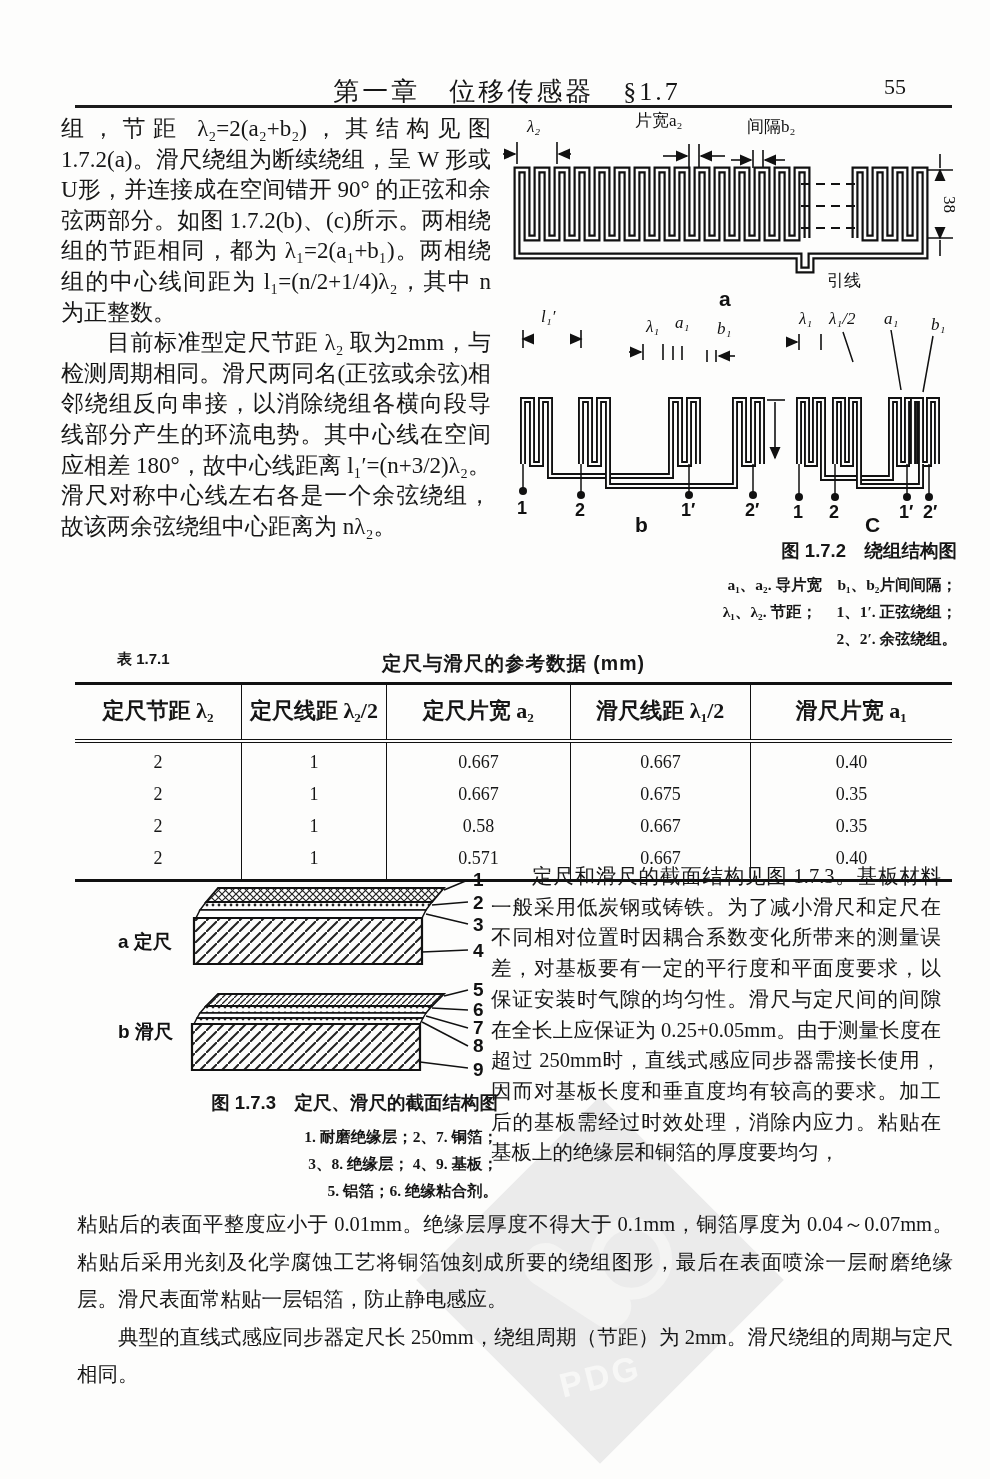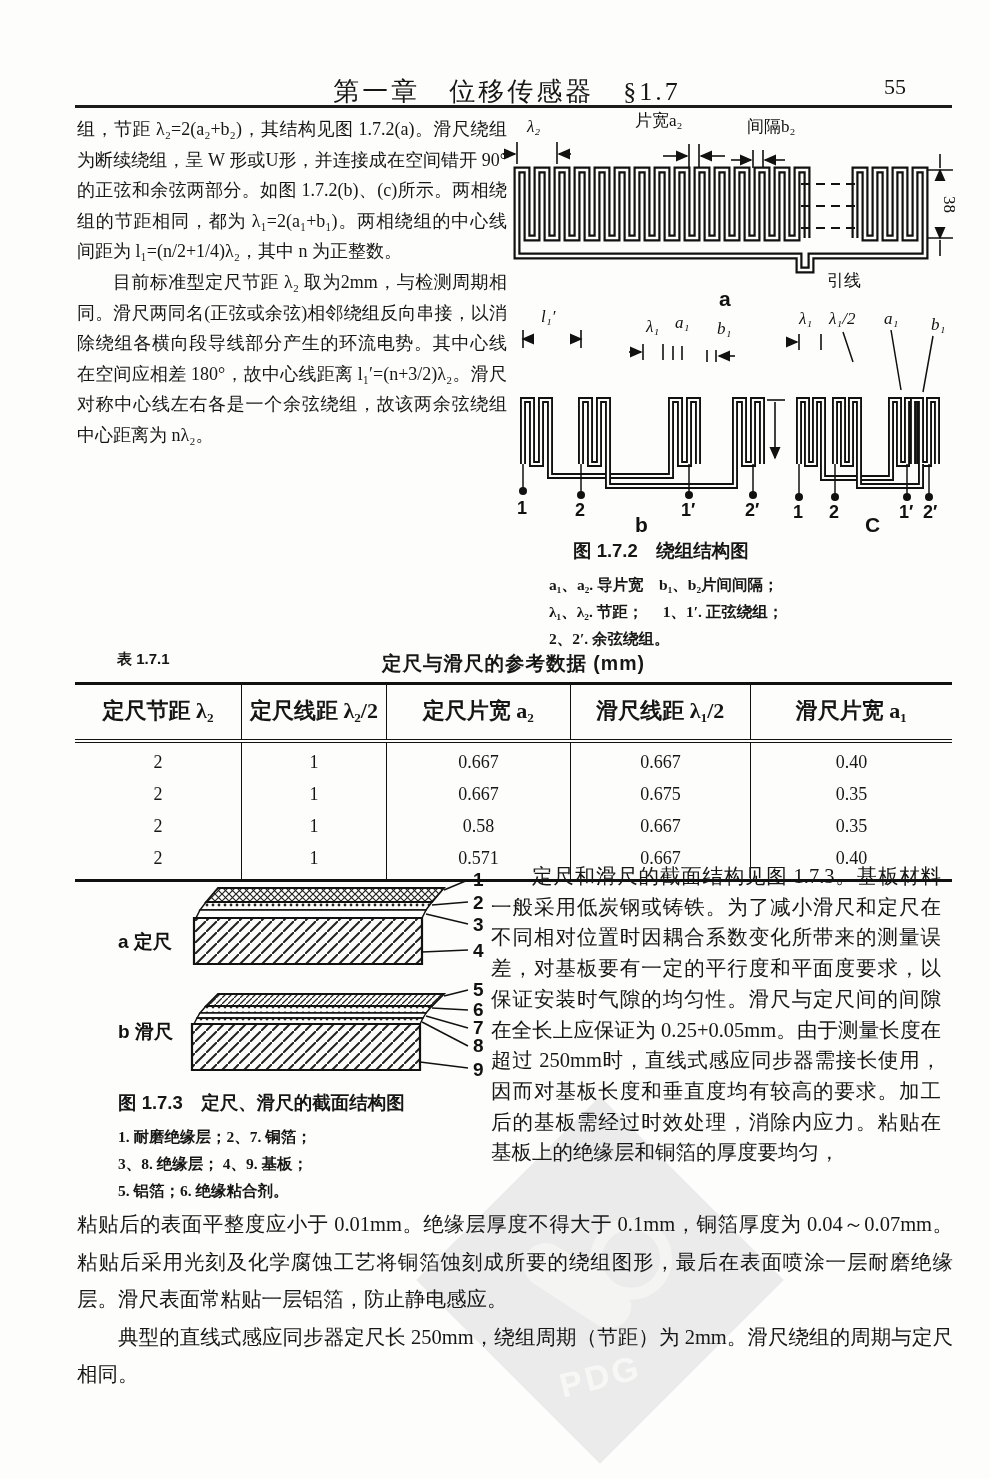--- a/index.html
+++ b/index.html
@@ -19,35 +19,35 @@
   .wm-blob{position:absolute;left:58px;top:128px;width:120px;height:44px;background:#f4f4f3;
            border-radius:22px;transform:rotate(-12deg);}
 
   
   .hdr-title{position:absolute;top:74px;left:0;width:100%;text-align:center;
              font-size:26px;letter-spacing:3px;margin-left:12px;}
   .hdr-page{position:absolute;top:74px;right:84px;font-size:22px;}
   .hdr-rule{position:absolute;top:105px;left:75px;width:877px;height:3px;background:#1c1c1c;}
 
   
-  .col-left{position:absolute;top:114px;left:77px;width:430px;font-size:18px;
+  .col-left{position:absolute;top:114px;left:61px;width:430px;font-size:23px;
             line-height:30.6px;text-align:justify;}
   .col-left p{margin:0;}
   .indent{text-indent:2em;}
   .col-right-b{position:absolute;top:861px;left:491px;width:450px;font-size:20.5px;
                line-height:30.7px;text-align:justify;}
   .col-right-b p{margin:0;}
   .bottom-block{position:absolute;top:1206px;left:77px;width:876px;font-size:20.5px;
                 line-height:37.5px;text-align:justify;}
   .bottom-block p{margin:0;}
 
   
   .fig172{position:absolute;top:110px;left:503px;width:454px;}
   .fig172 svg{display:block;}
-  .figcap{margin-top:4px;padding-left:46px;}
+  .figcap{margin-top:4px;padding-left:46px;text-align:right;}
   .figcap-title{font-family:"Liberation Sans",sans-serif;font-weight:bold;font-size:18.5px;
                 padding-left:24px;margin-bottom:8px;}
   .figcap-line{font-size:15.5px;line-height:27px;font-weight:bold;}
 
   
   .tbl-block{position:absolute;top:648px;left:75px;width:877px;}
   .tbl-head{position:relative;height:34px;font-family:"Liberation Sans",sans-serif;font-weight:bold;}
   .tbl-label{position:absolute;left:42px;top:2px;font-size:15px;}
   .tbl-title{position:absolute;left:0;width:100%;text-align:center;top:2px;font-size:19.5px;letter-spacing:1px;}
   table.refdata{width:100%;border-collapse:collapse;border-top:3.5px solid #111;

